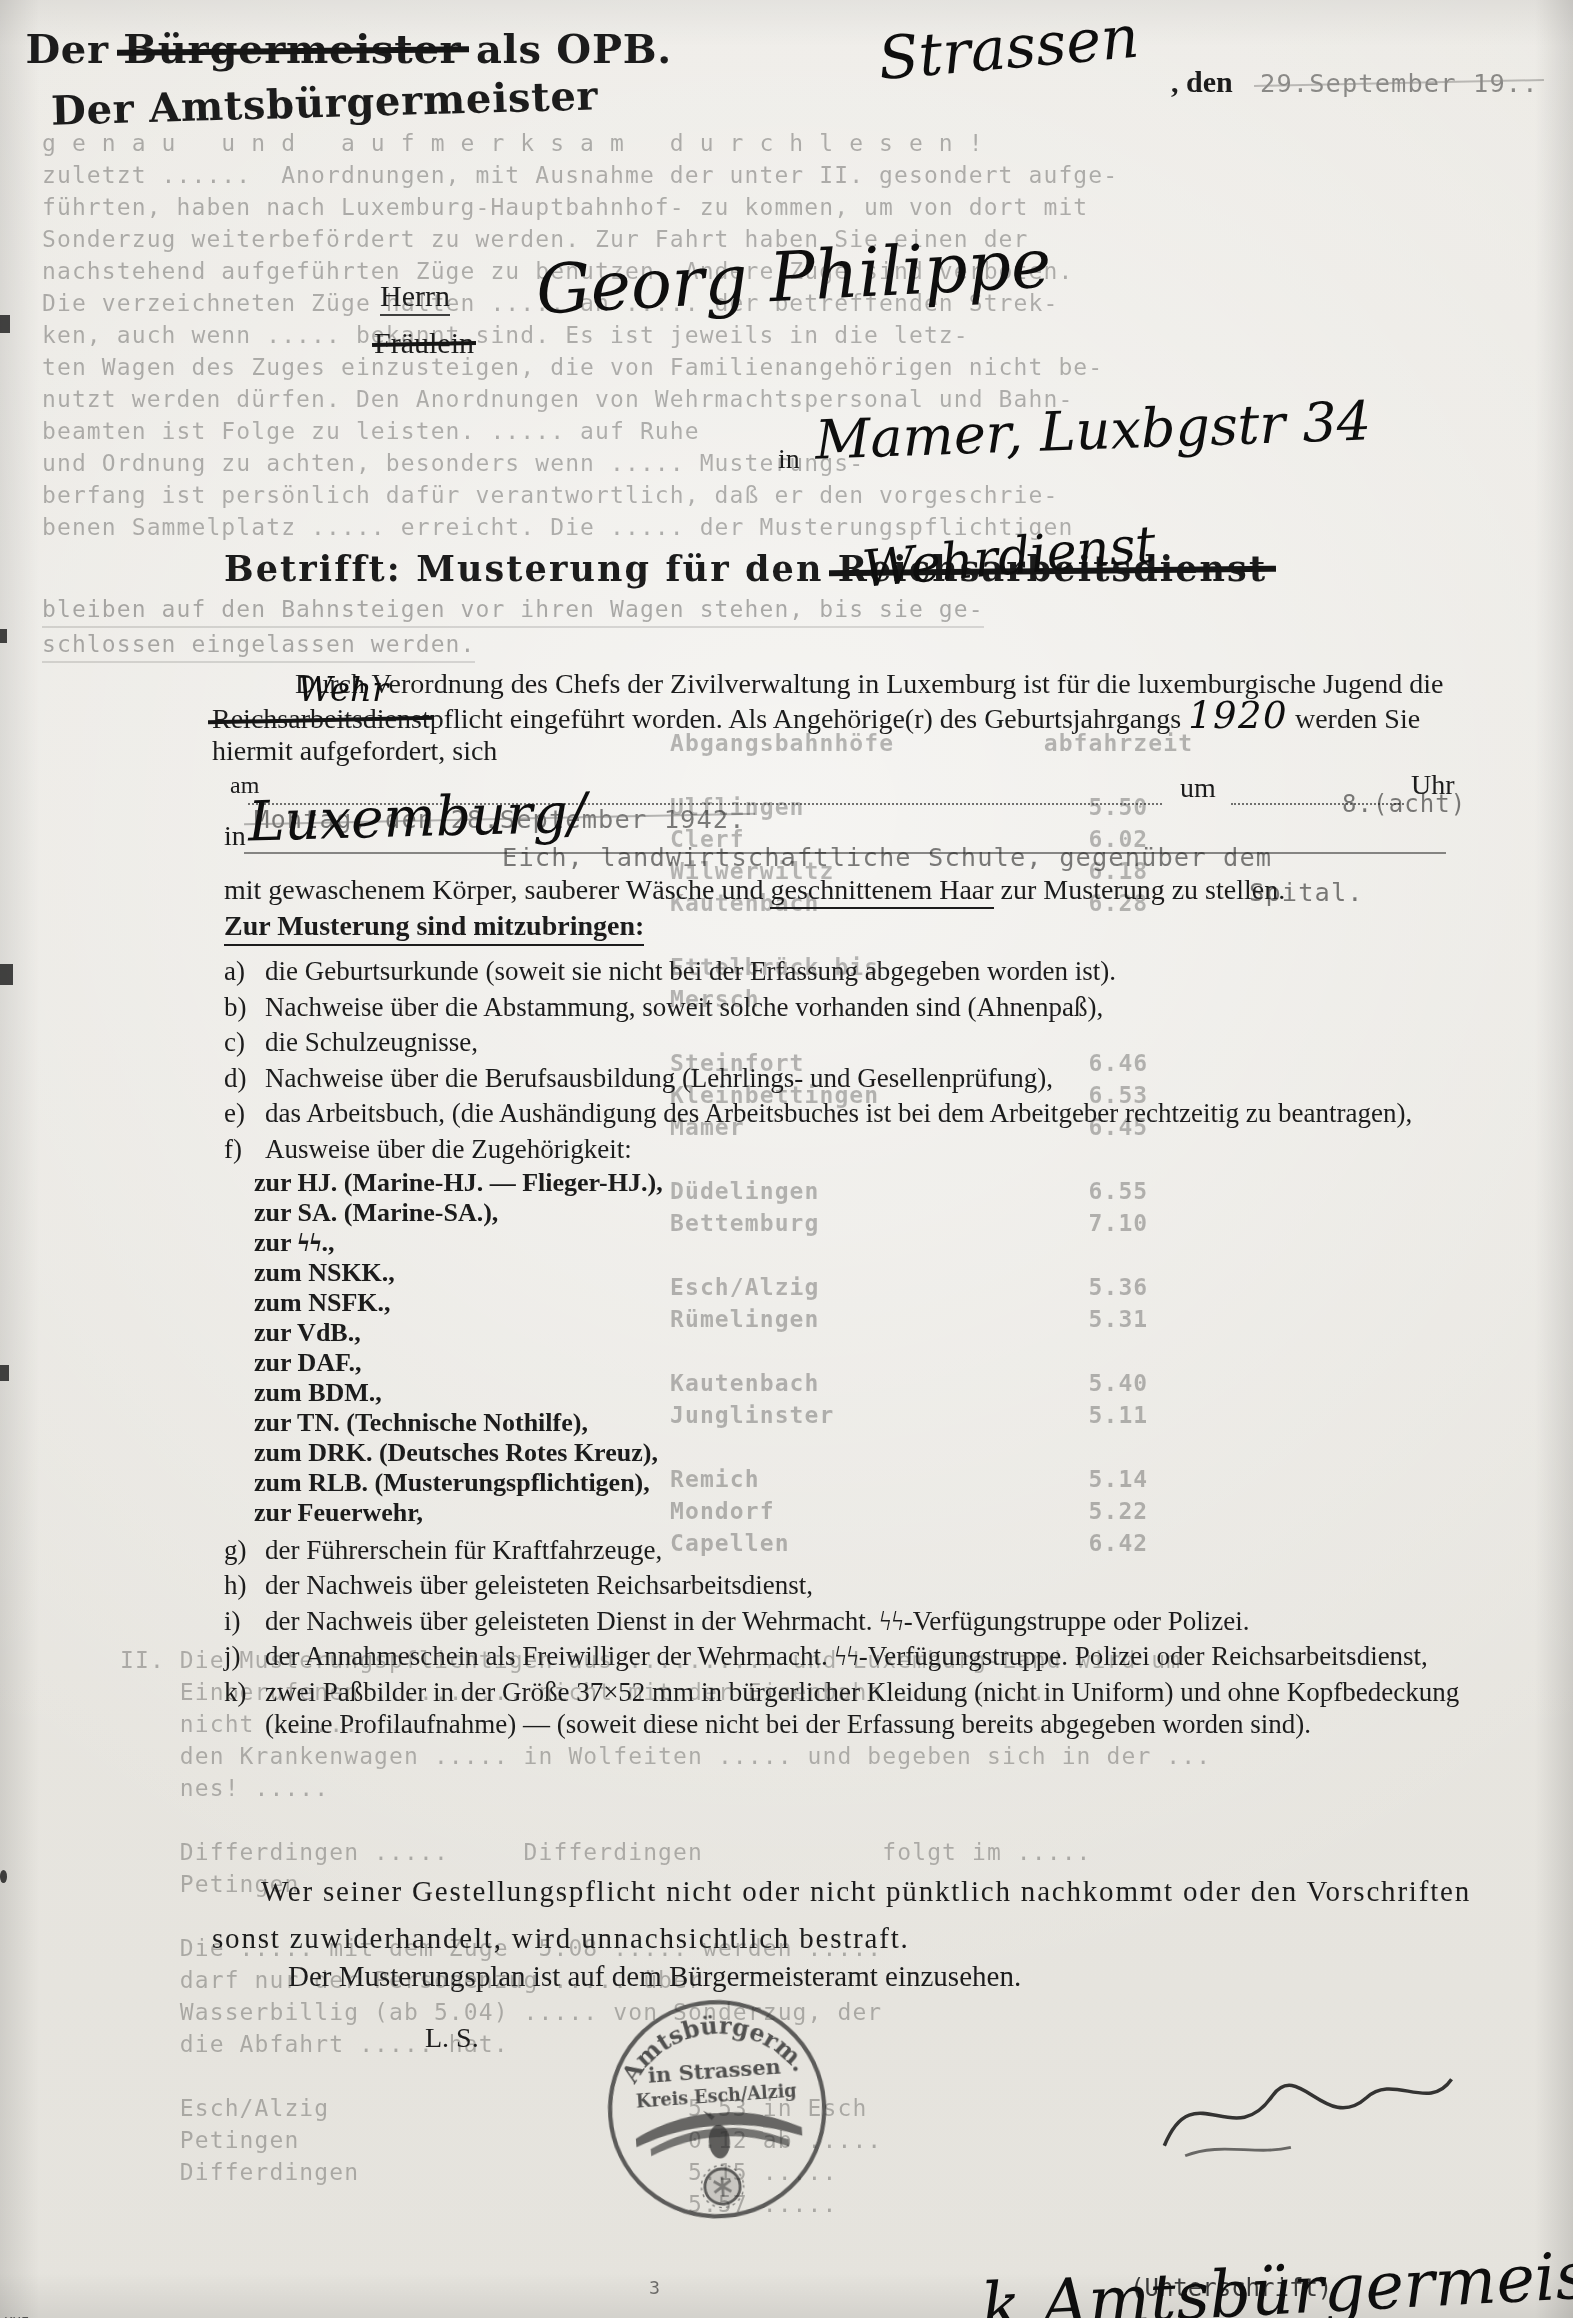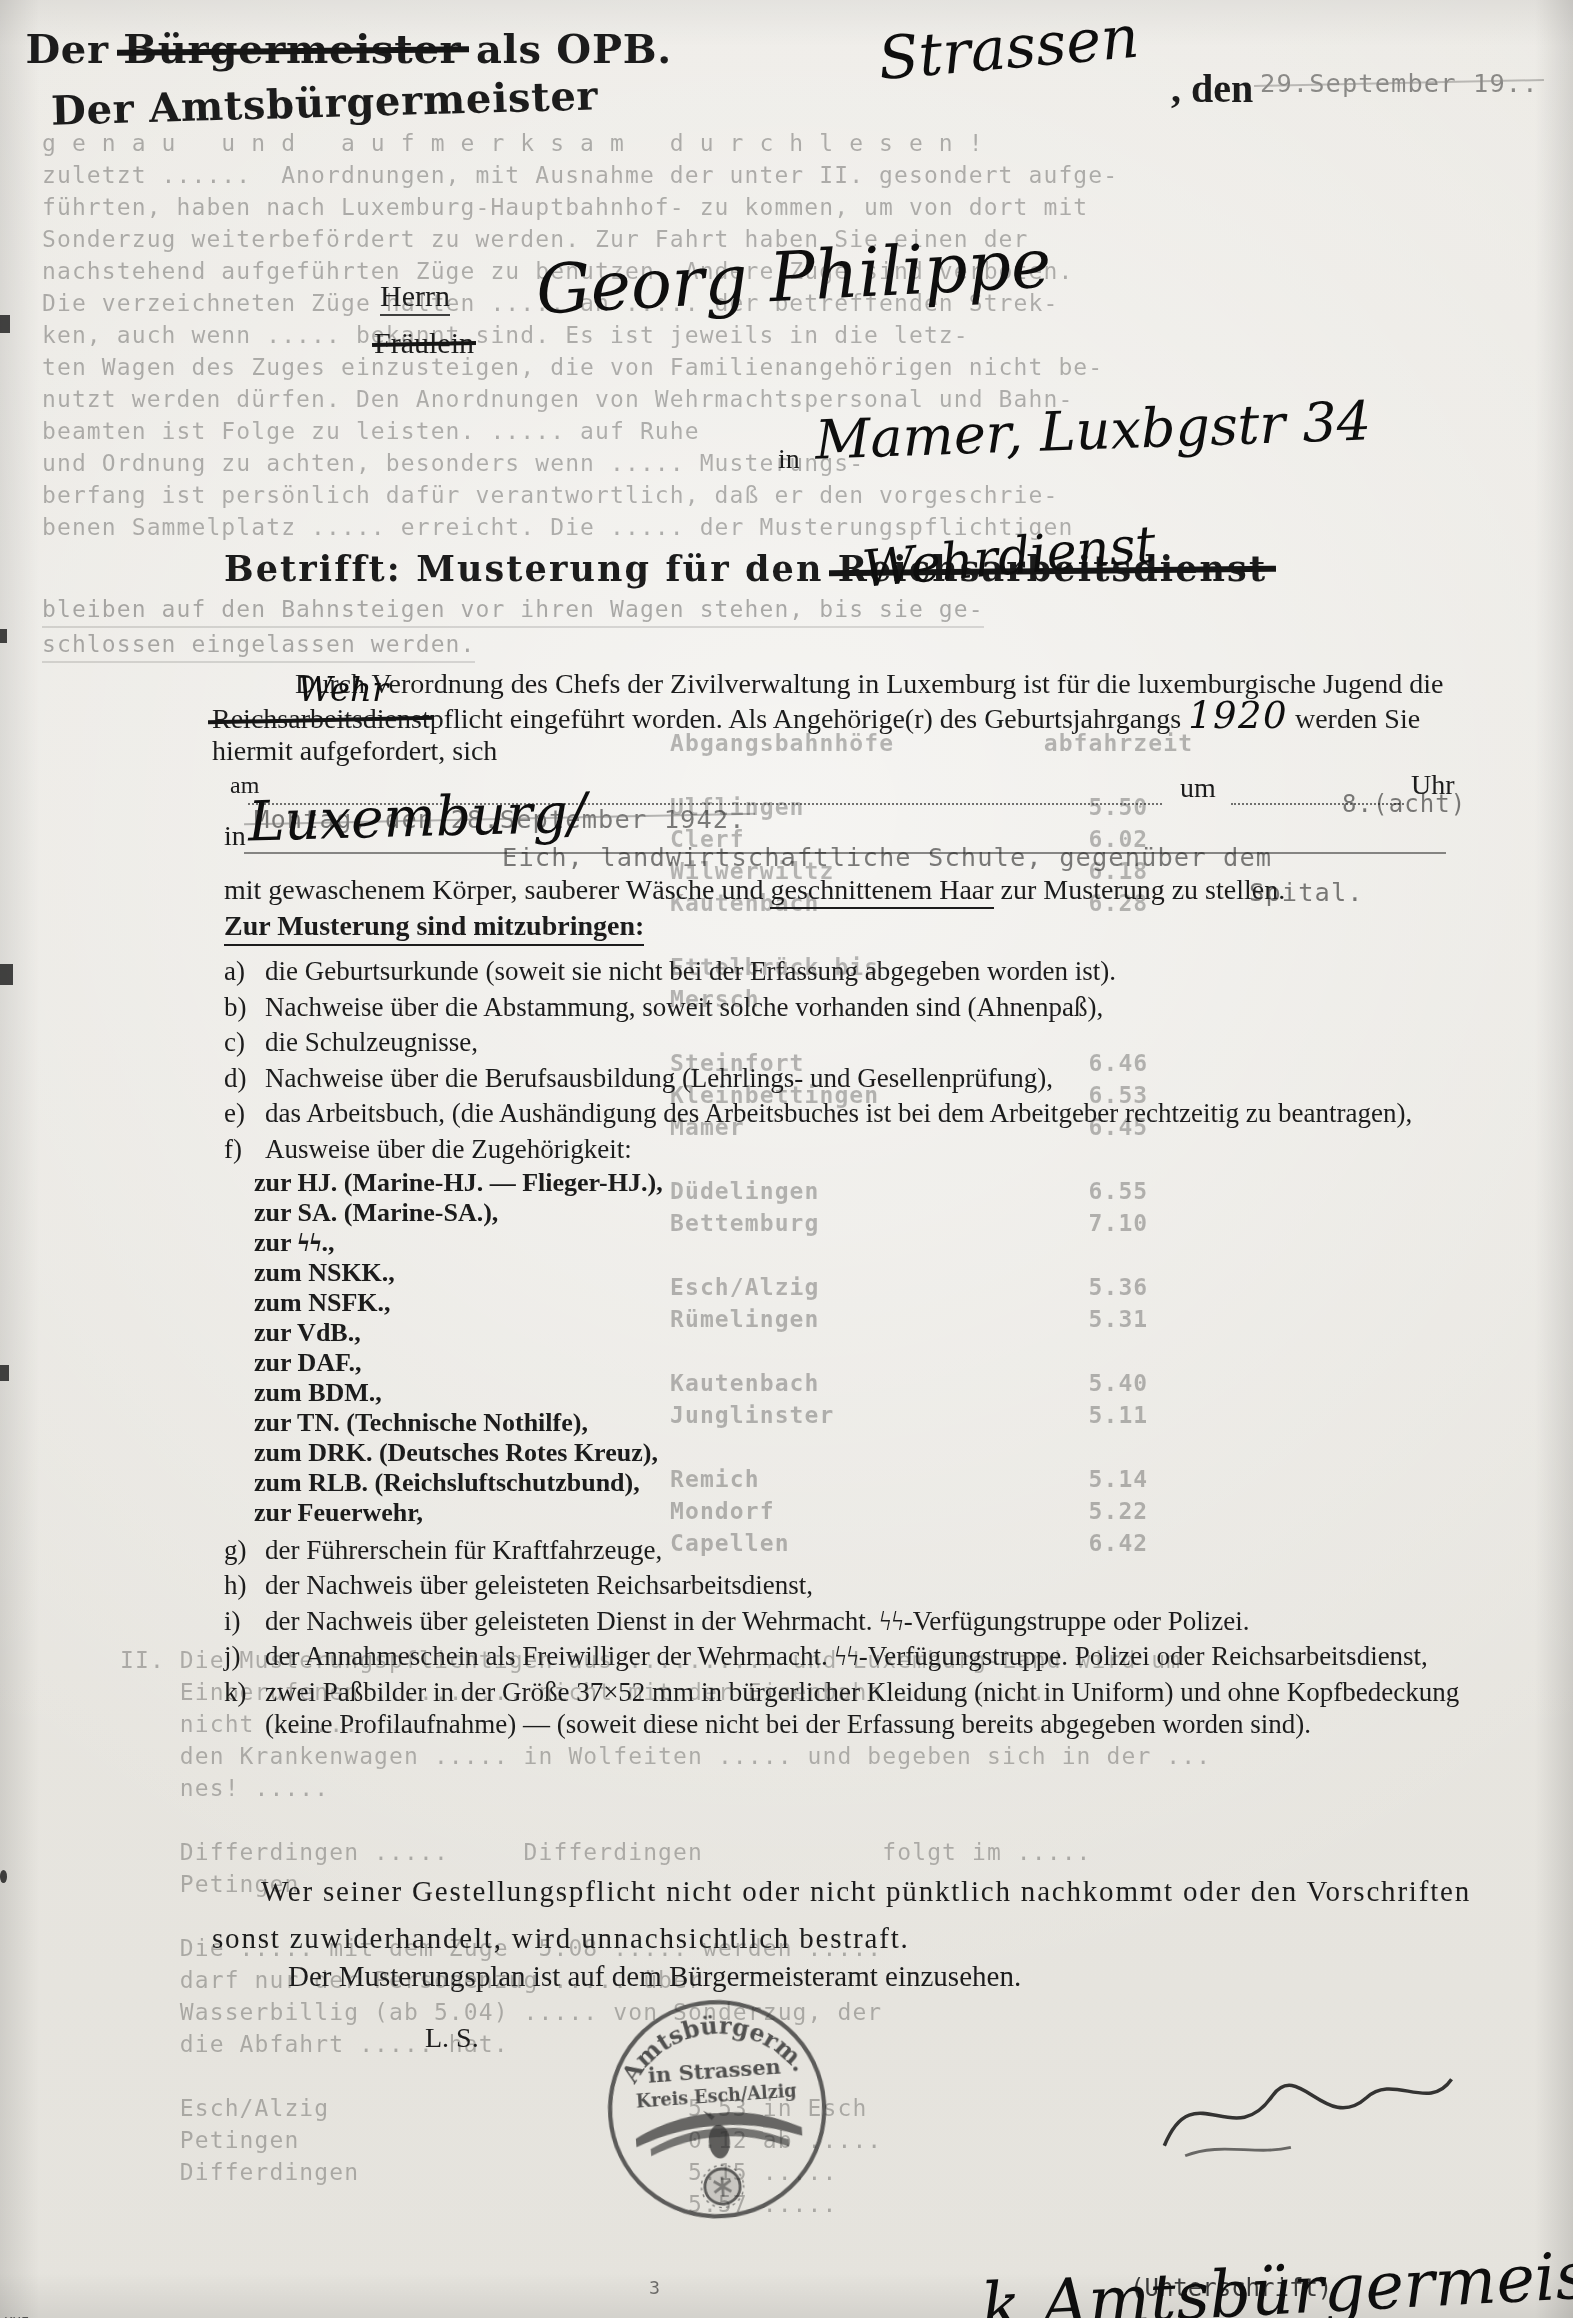--- a/index.html
+++ b/index.html
@@ -36,21 +36,21 @@
   .strike::after { height:3.5px; }
   .strike-heavy::after { height:6.4px; transform:rotate(-.6deg); }
   .strike-thin::after { height:2.1px; background:rgba(10,10,10,.55); }
   .rule { position:absolute; z-index:2; height:0; border-bottom:2.1px dotted rgba(25,25,25,.6); }
   .rule.solid { border-bottom:2.1px solid rgba(25,25,25,.5); }
 
   
   .sender1 { left:25.4px; top:25.4px; font-size:40px; font-weight:800; letter-spacing:0.7px; font-family:"DejaVu Serif",serif; }
   .sender2 { left:51px; top:79px; font-size:40px; font-weight:800; letter-spacing:0.7px; transform:rotate(-1.6deg); font-family:"DejaVu Serif",serif; }
   .place-hand { left:878px; top:12.7px; font-size:59px; transform:rotate(-5deg); }
-  .den { left:1171px; top:65px; font-size:40px; font-weight:600; }
+  .den { left:1171px; top:65px; font-size:30px; font-weight:600; }
   .date-ghost { left:1260px; top:32px; font-size:25.4px; opacity:.42; line-height:31px; }
 
   .ghost-top { left:42px; top:127px; }
   .ghost-u { left:42px; top:593px; border-bottom:2.1px solid rgba(0,0,0,.4); padding-bottom:1.4px; opacity:.3; }
   .ghost-u2 { top:628px; }
 
   
   .herrn { left:380px; top:279px; font-size:30px; border-bottom:2.1px solid rgba(20,20,20,.8); padding-bottom:1.4px; }
   .fraeulein { left:374px; top:326px; font-size:30px; }
   .name-hand { left:536px; top:237px; font-size:68px; transform:rotate(-3deg); }
@@ -241,21 +241,21 @@
       <div>zur HJ. (Marine-HJ. — Flieger-HJ.),</div>
       <div>zur SA. (Marine-SA.),</div>
       <div>zur ϟϟ.,</div>
       <div>zum NSKK.,</div>
       <div>zum NSFK.,</div>
       <div>zur VdB.,</div>
       <div>zur DAF.,</div>
       <div>zum BDM.,</div>
       <div>zur TN. (Technische Nothilfe),</div>
       <div>zum DRK. (Deutsches Rotes Kreuz),</div>
-      <div>zum RLB. (Reichsluftschutzbund),</div>
+      <div>zum RLB. (Musterungspflichtigen),</div>
       <div>zur Feuerwehr,</div>
     </div>
     <div class="li">
         <span class="ltr">g)</span>
         <span class="txt">der Führerschein für Kraftfahrzeuge,</span>
       </div>
     <div class="li">
         <span class="ltr">h)</span>
         <span class="txt">der Nachweis über geleisteten Reichsarbeitsdienst,</span>
       </div>

